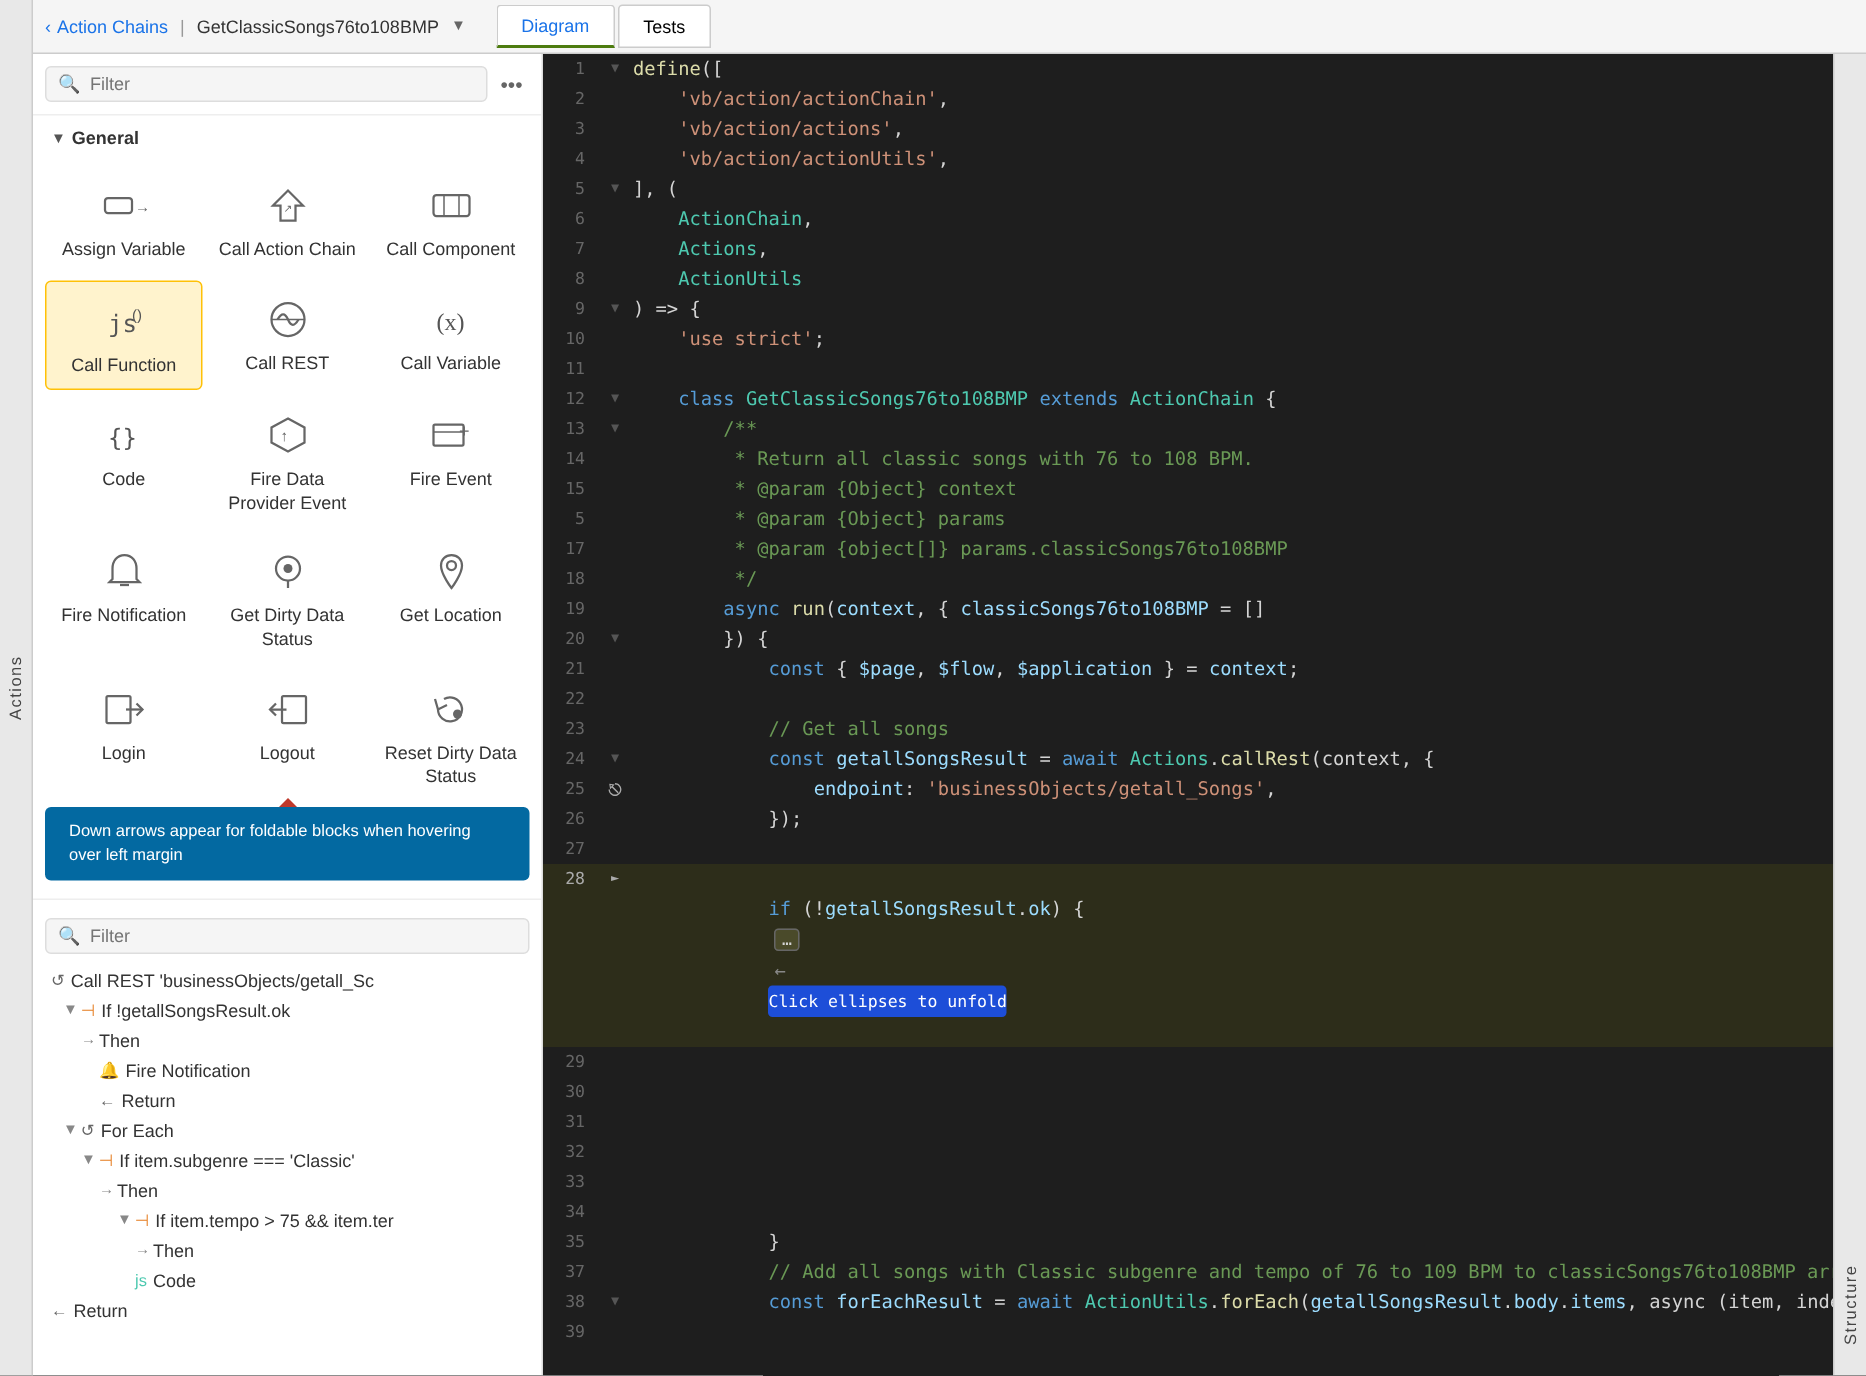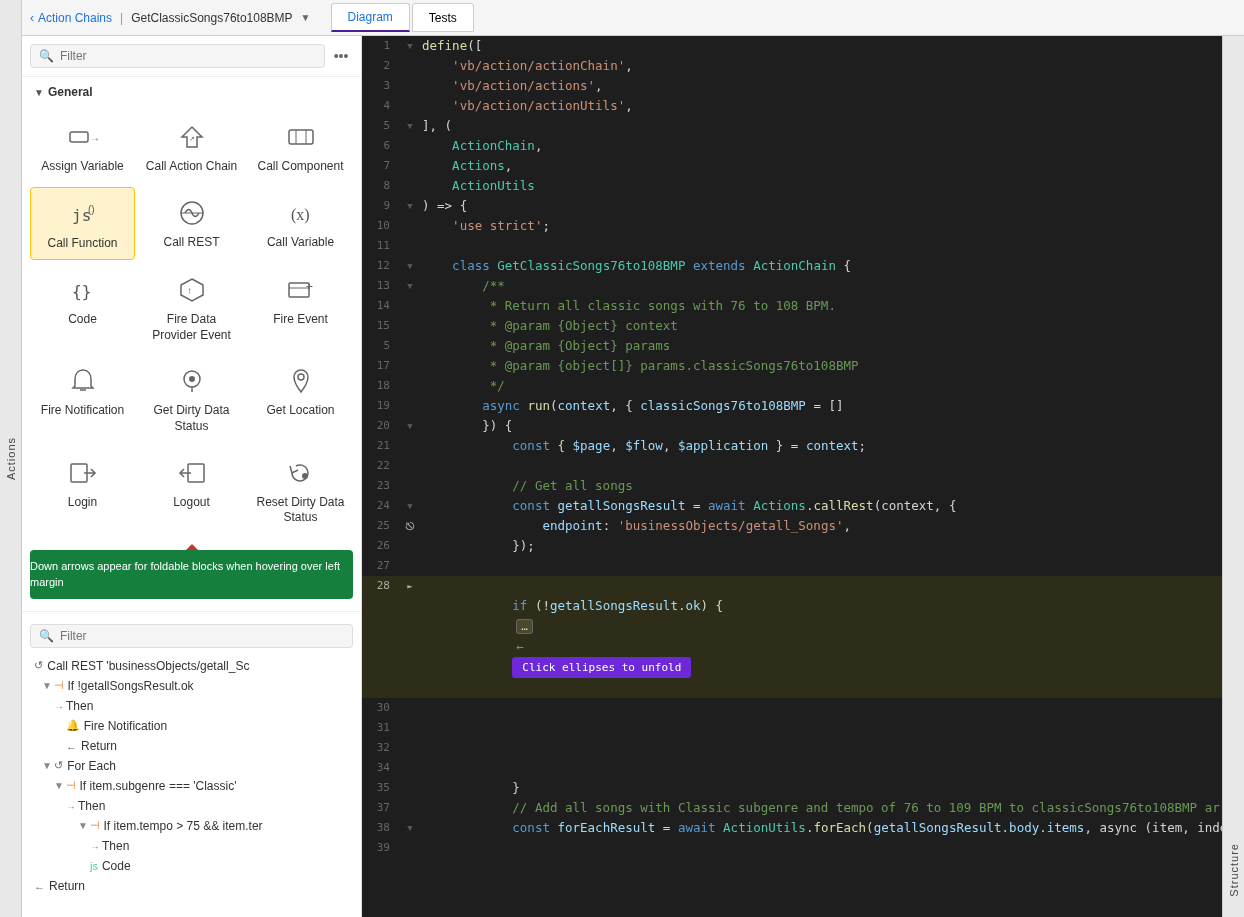--- a/index.html
+++ b/index.html
@@ -72,21 +72,21 @@
     .tab-btn {
       padding: 6px 16px;
       font-size: 12px;
       border: 1px solid #ccc;
       background: white;
       cursor: pointer;
       border-radius: 3px 3px 0 0;
     }
     .tab-btn.active {
       background: white;
-      border-bottom: 2px solid #4c1d95;
+      border-bottom: 2px solid #4d7c0f;
       color: #1a73e8;
       font-weight: 500;
     }
 
     
     .content-area {
       display: flex;
       flex: 1;
       overflow: hidden;
     }
@@ -182,26 +182,26 @@
     }
     .icon-label {
       font-size: 12px;
       color: #333;
       text-align: center;
       line-height: 1.3;
     }
 
     
     .tooltip-box {
-      background: #15803d;
+      background: #0369a1;
       color: white;
       font-size: 11px;
-      padding: 8px 0;
+      padding: 8px 16px;
       border-radius: 4px;
-      margin: 12px 8px 8px;
+      margin: 0 8px 8px;
       line-height: 1.5;
       position: relative;
     }
     .tooltip-box::before {
       content: '';
       position: absolute;
       top: -6px;
       left: 50%;
       transform: translateX(-50%);
       border: 6px solid transparent;
@@ -325,24 +325,24 @@
       background: #4a4a2a;
       color: #d4d4d4;
       border: 1px solid #666;
       border-radius: 3px;
       padding: 0 4px;
       font-size: 11px;
       cursor: pointer;
       margin: 0 4px;
     }
     .ellipsis-tooltip {
-      background: #6d28d9;
+      background: #1d4ed8;
       color: white;
       font-size: 11px;
-      padding: 4px 10px;
+      padding: 4px 0;
       border-radius: 3px;
       white-space: nowrap;
     }
 
     .bottom-side-tab {
       width: 22px;
       background: #e8e8e8;
       border-left: 1px solid #ccc;
       display: flex;
       align-items: flex-end;
@@ -756,31 +756,41 @@
           <div class="line-gutter" style="color:#aaa;">28</div>
           <div class="line-fold" style="color:#aaa;">►</div>
           <div class="line-content">
             <span class="kw">if</span> <span class="punc">(!</span><span class="prop">getallSongsResult</span><span class="punc">.</span><span class="prop">ok</span><span class="punc">)</span> <span class="punc">{</span>
             <span class="ellipsis-badge">…</span>
             <span style="color:#888;margin:0 4px;">←</span>
             <span class="ellipsis-tooltip">Click ellipses to unfold</span>
           </div>
         </div>
         <div class="code-line">
+          <div class="line-gutter">29</div>
+          <div class="line-fold"></div>
+          <div class="line-content"> </div>
+        </div>
+        <div class="code-line">
           <div class="line-gutter">30</div>
           <div class="line-fold"></div>
           <div class="line-content"> </div>
         </div>
         <div class="code-line">
           <div class="line-gutter">31</div>
           <div class="line-fold"></div>
           <div class="line-content"> </div>
         </div>
         <div class="code-line">
           <div class="line-gutter">32</div>
+          <div class="line-fold"></div>
+          <div class="line-content"> </div>
+        </div>
+        <div class="code-line">
+          <div class="line-gutter">33</div>
           <div class="line-fold"></div>
           <div class="line-content"> </div>
         </div>
         <div class="code-line">
           <div class="line-gutter">34</div>
           <div class="line-fold"></div>
           <div class="line-content"> </div>
         </div>
         <div class="code-line">
           <div class="line-gutter">35</div>

